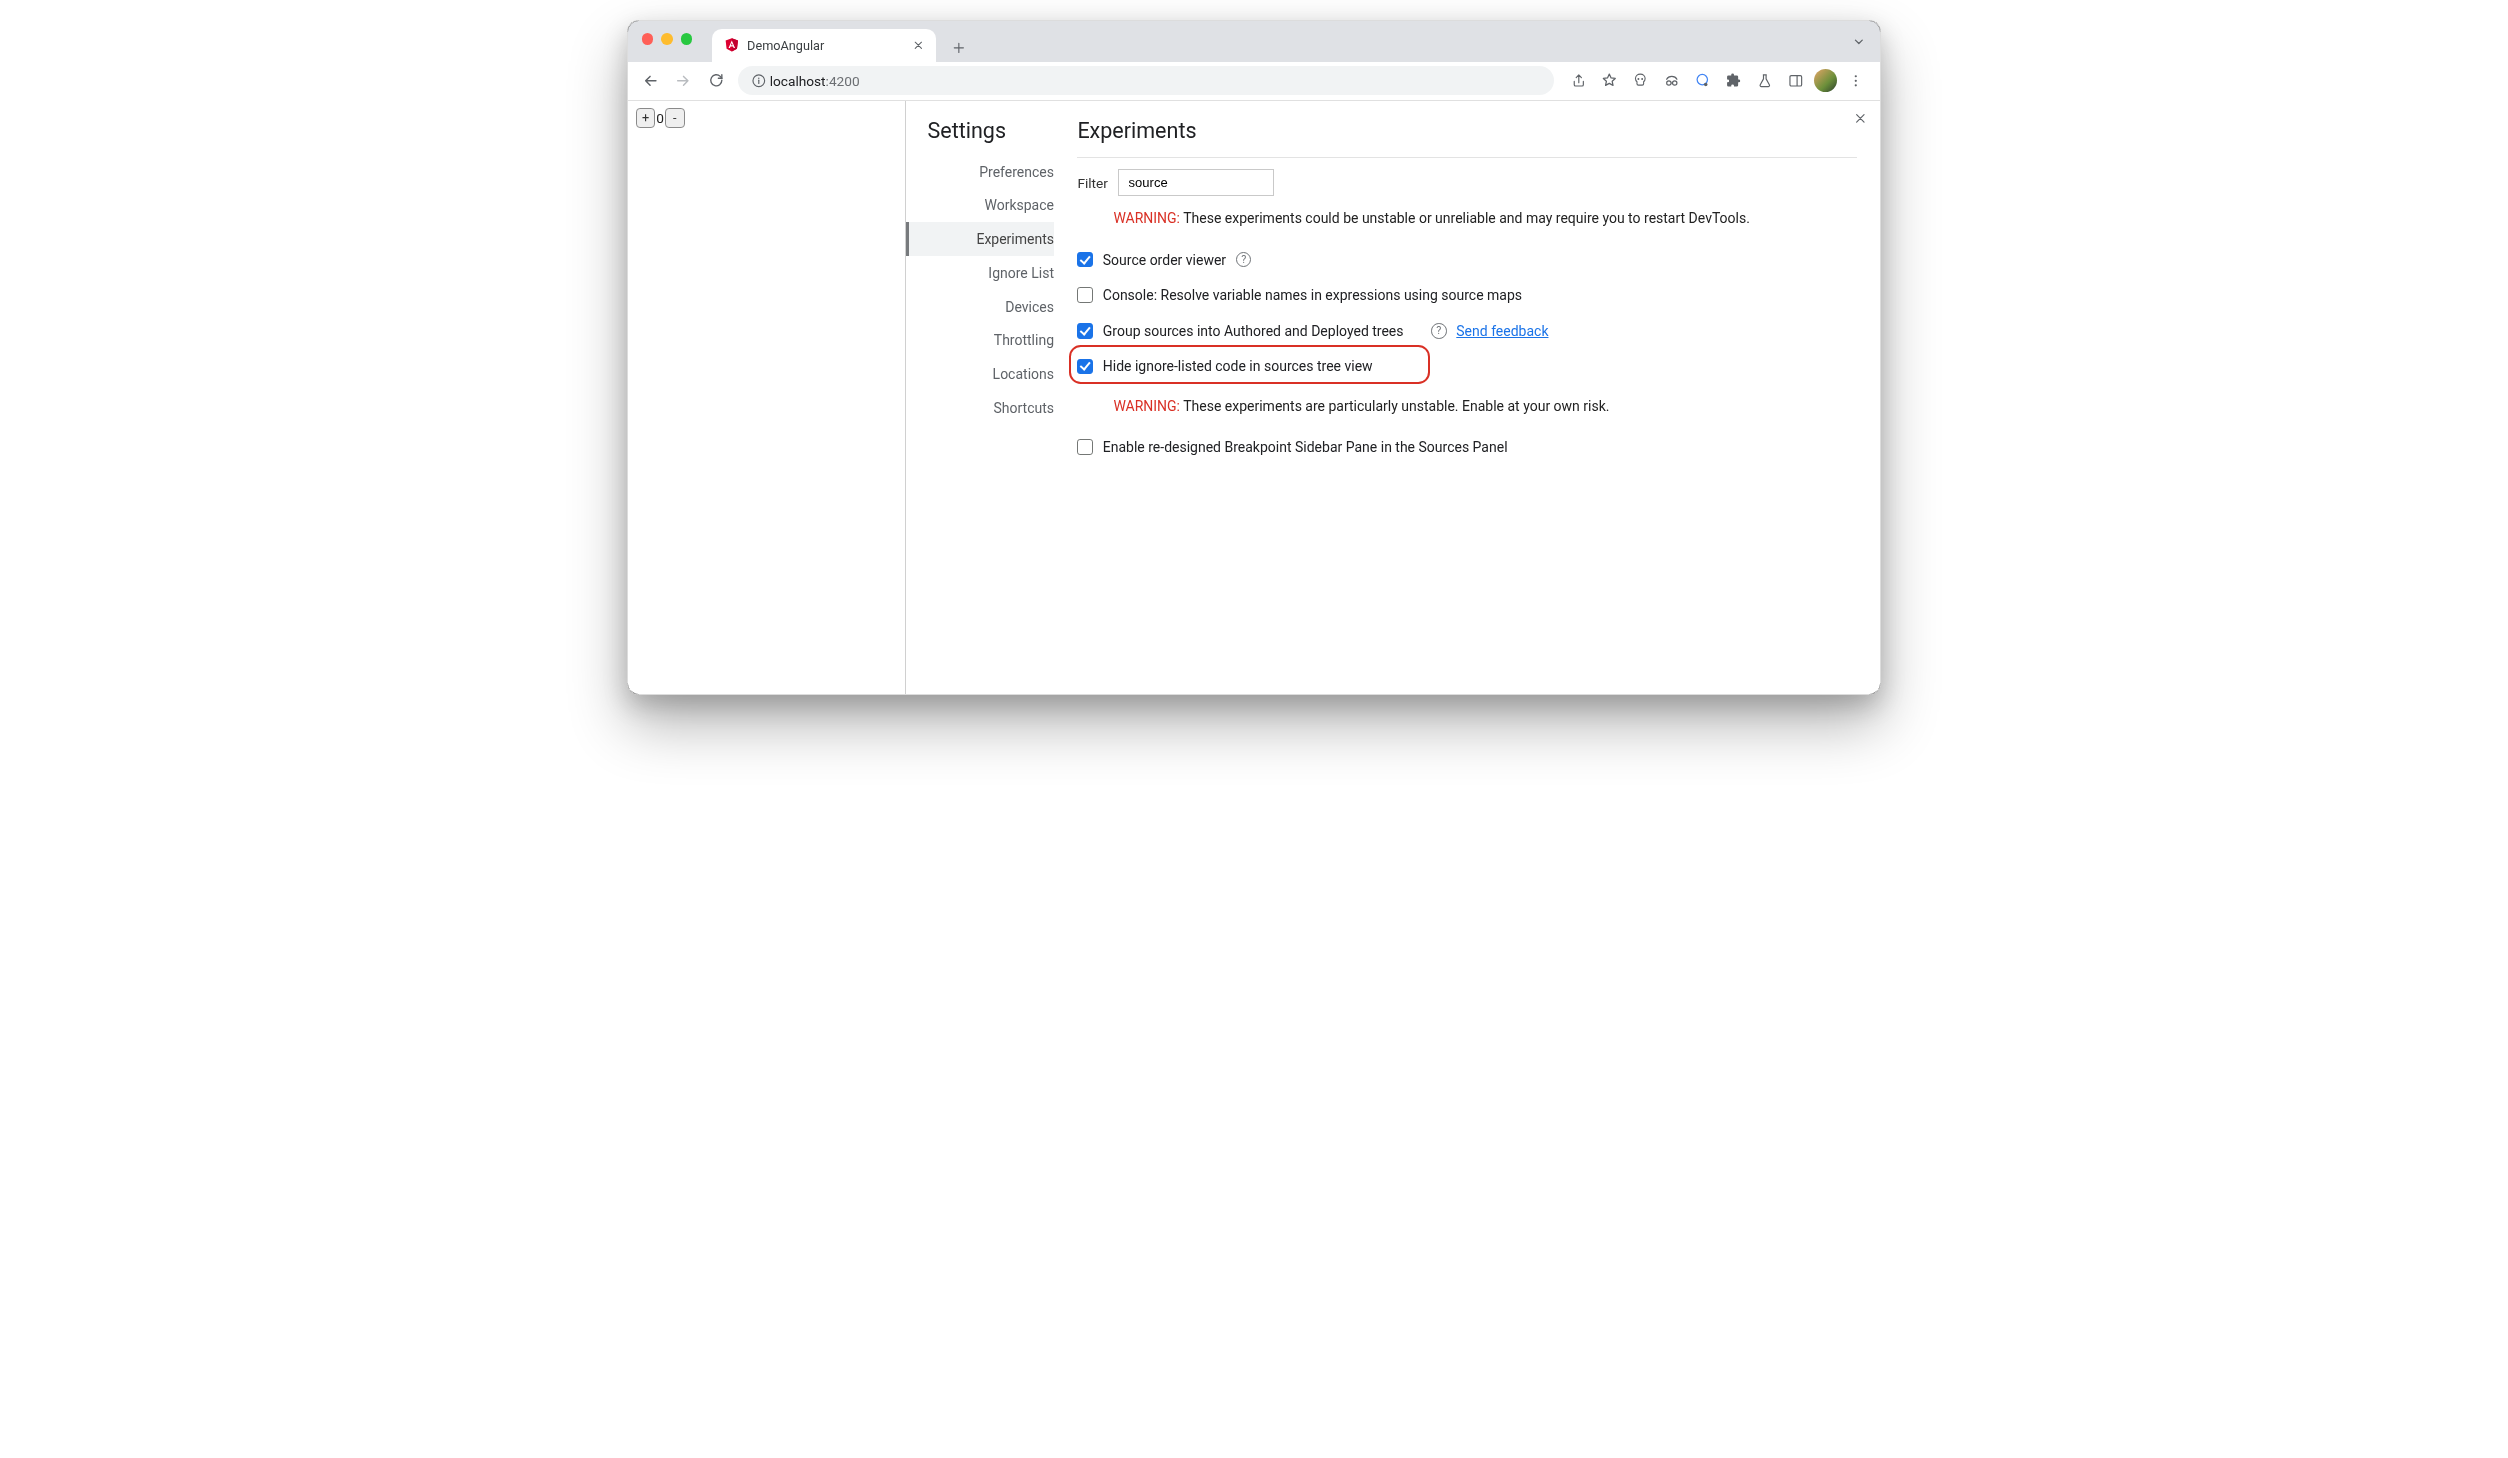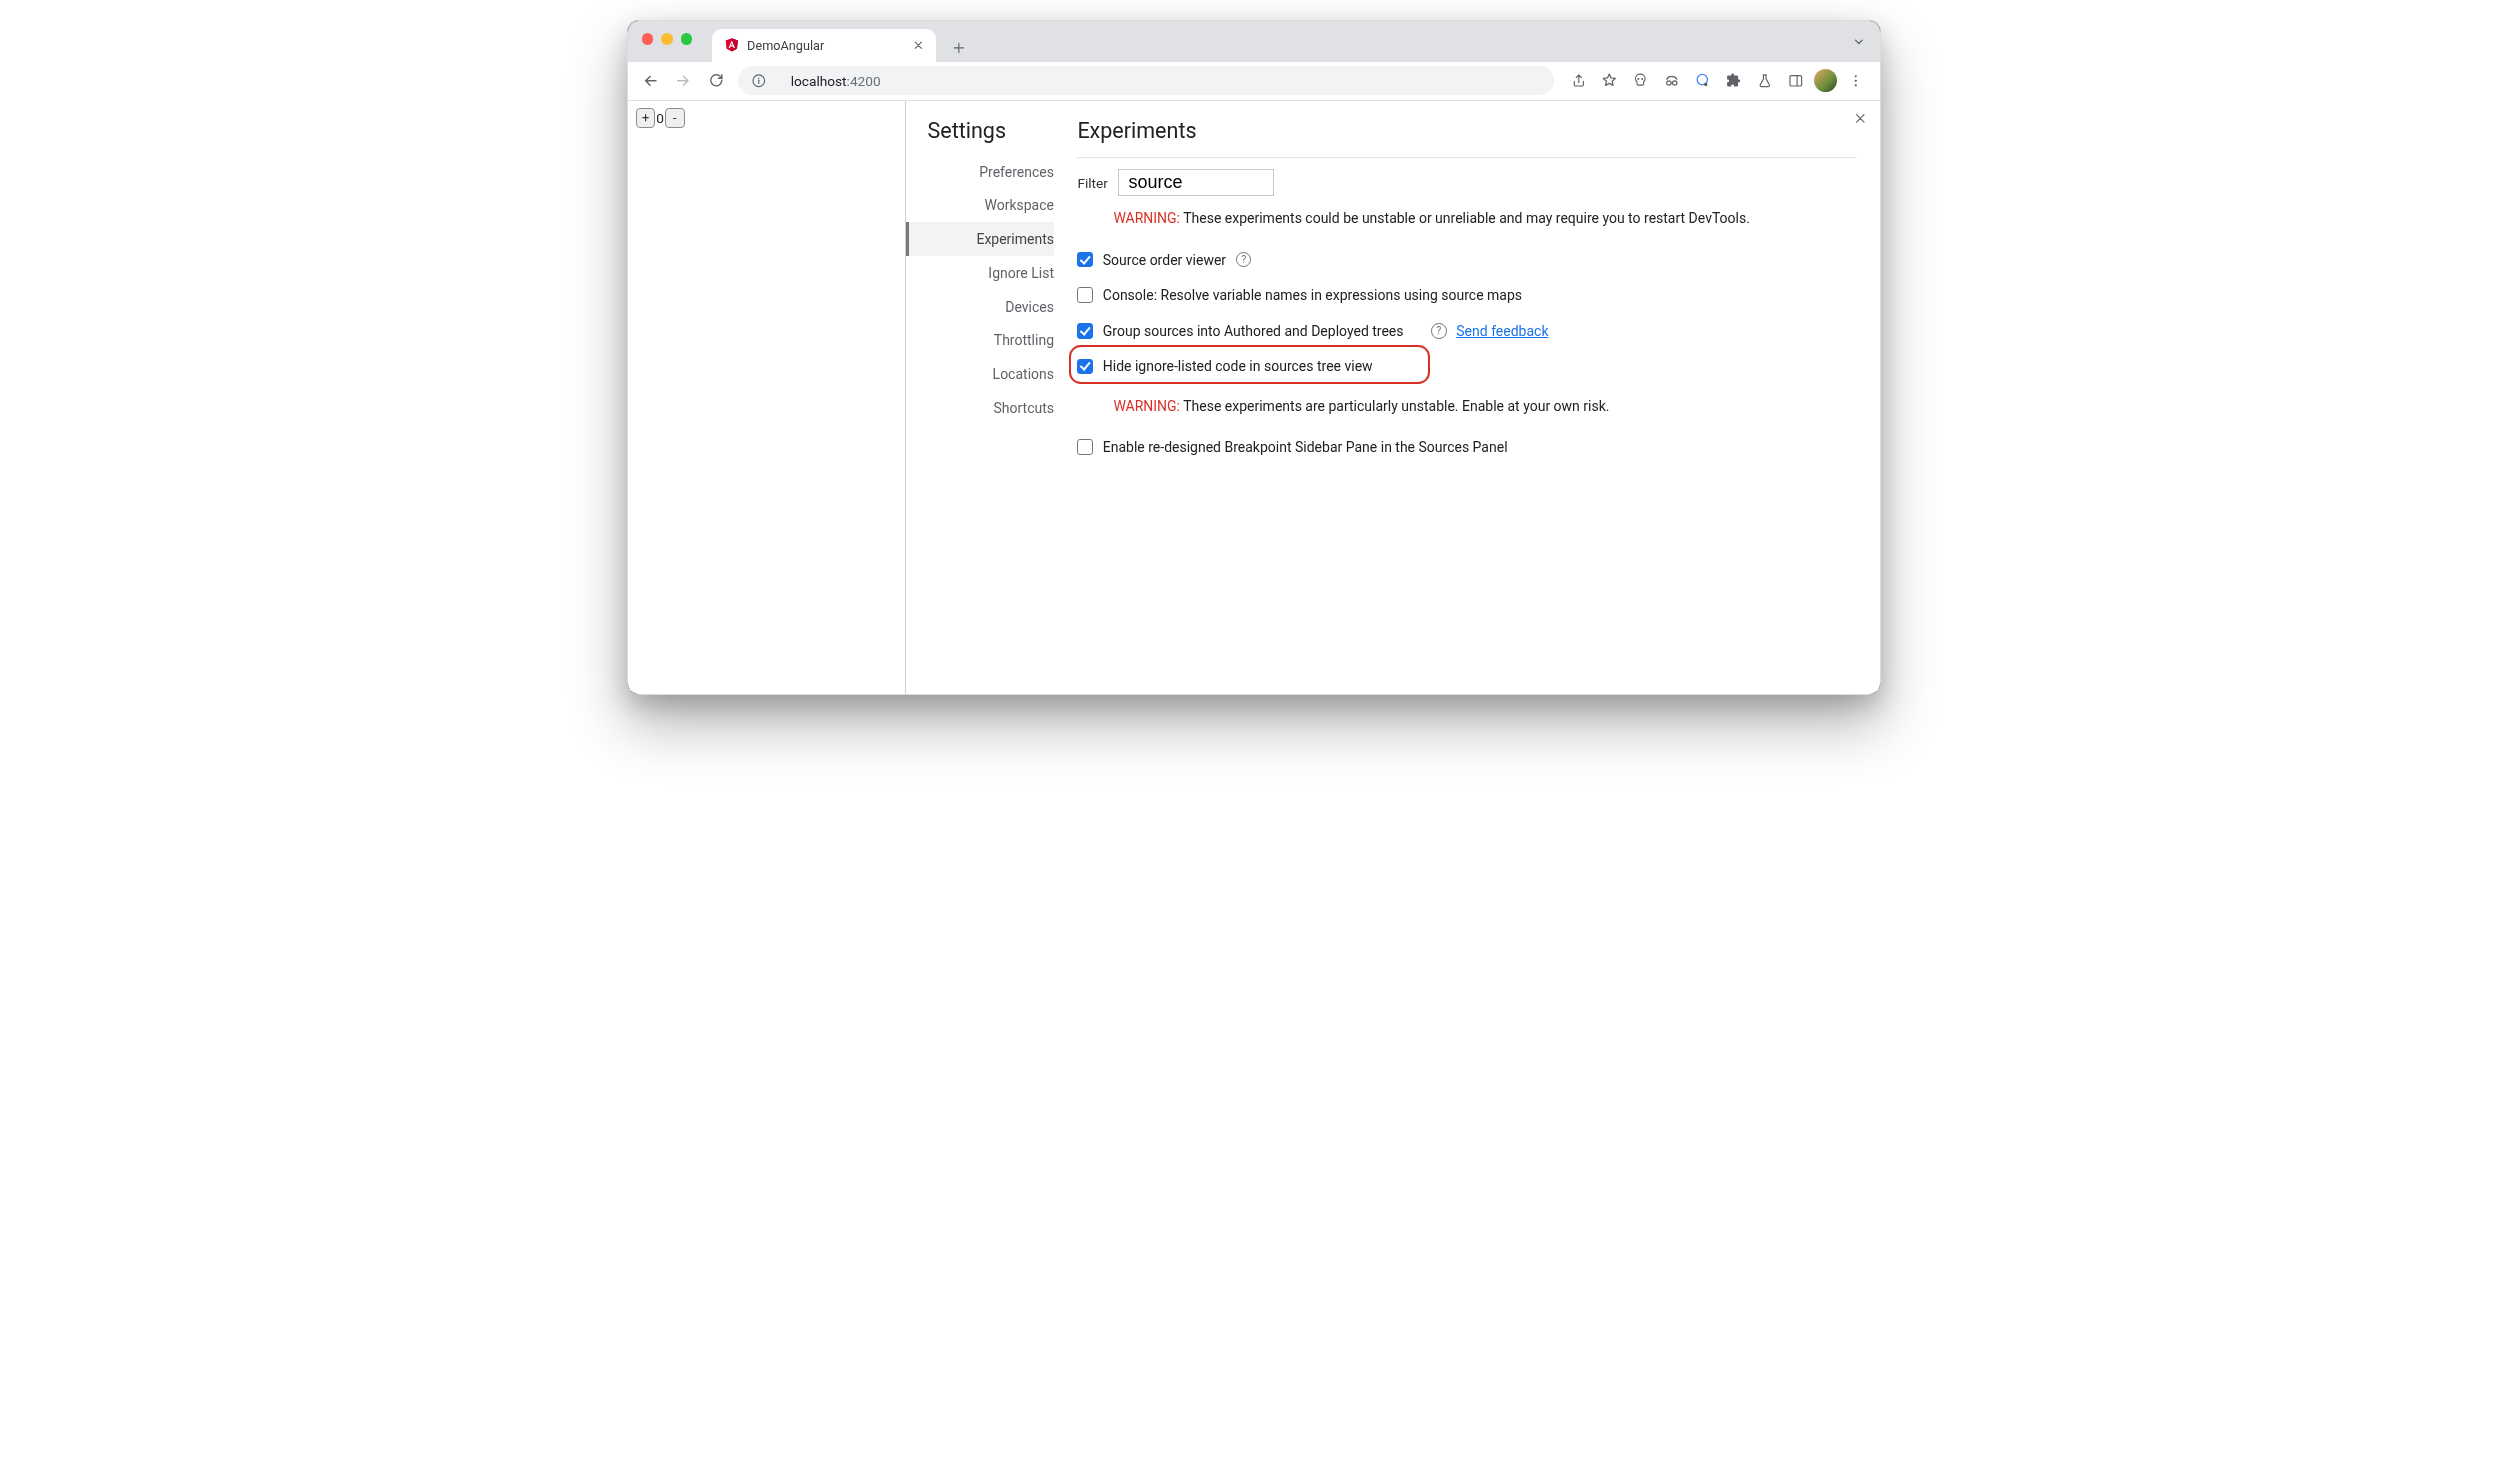--- a/index.html
+++ b/index.html
@@ -106,21 +106,21 @@
     display:flex;align-items:center;justify-content:center;
     color:#5f6368; cursor:pointer;
   }
   .tbtn.disabled { color:#b9bcc0; }
   .omnibox {
     flex: 1 1 auto;
     height: 29px;
     border-radius: 14.6px;
     background: #f1f3f4;
     display:flex; align-items:center;
-    padding: 0 11.7px; gap: 23px;
+    padding: 0 11.7px; gap: 2px;
     margin: 0 5.9px 0 3.9px;
   }
   .omnibox .siteinfo {
     width:17.6px;height:17.6px;display:flex;align-items:center;justify-content:center;
     color:#5f6368;
   }
   .omnibox .url { font-size: 13.7px; color:#6c6f73; }
   .omnibox .url .host { color:#202124; }
   .toolbar-right {
     display:flex; align-items:center; gap:2px;
@@ -228,21 +228,21 @@
   .hr { height:1px; background:#e3e3e3; margin: 0 0 11.7px 0; }
   .filter-row {
     display:flex; align-items:center; gap:9.8px;
     margin-bottom: 13.7px;
   }
   .filter-label { font-size: 13.7px; color:#333; }
   .filter-input {
     height: 27px;
     border: 1px solid #c9c9c9;
     padding: 0 9.8px;
-    font-size: 18px;
+    font-size: 13px;
     width: 156px;
     outline:none;
   }
   .warn-line {
     font-size: 14px;
     color:#222;
     margin-bottom: 15.6px;
   }
   .warn-line .warn { color:#d93025;margin-left:36px; }
 

